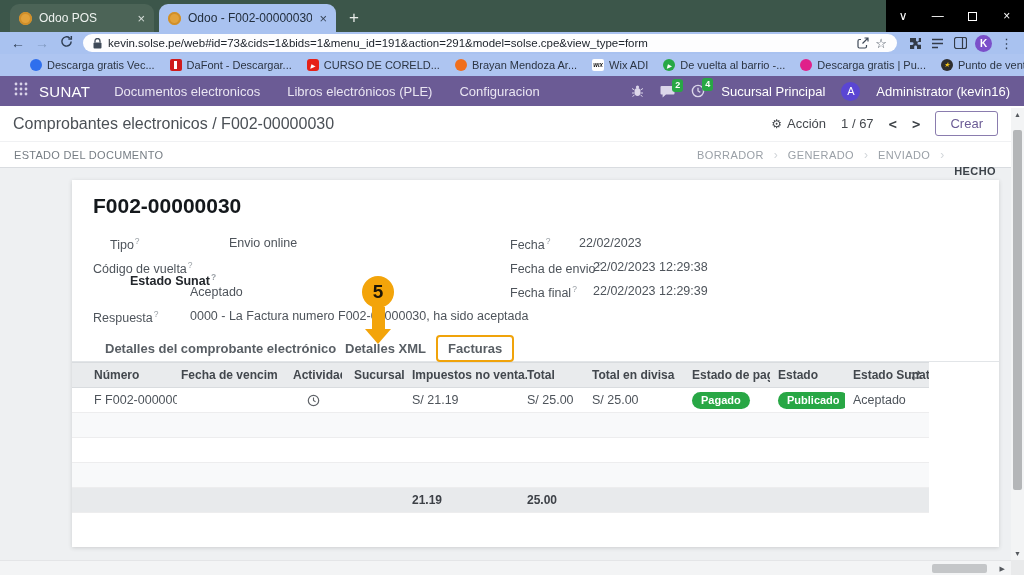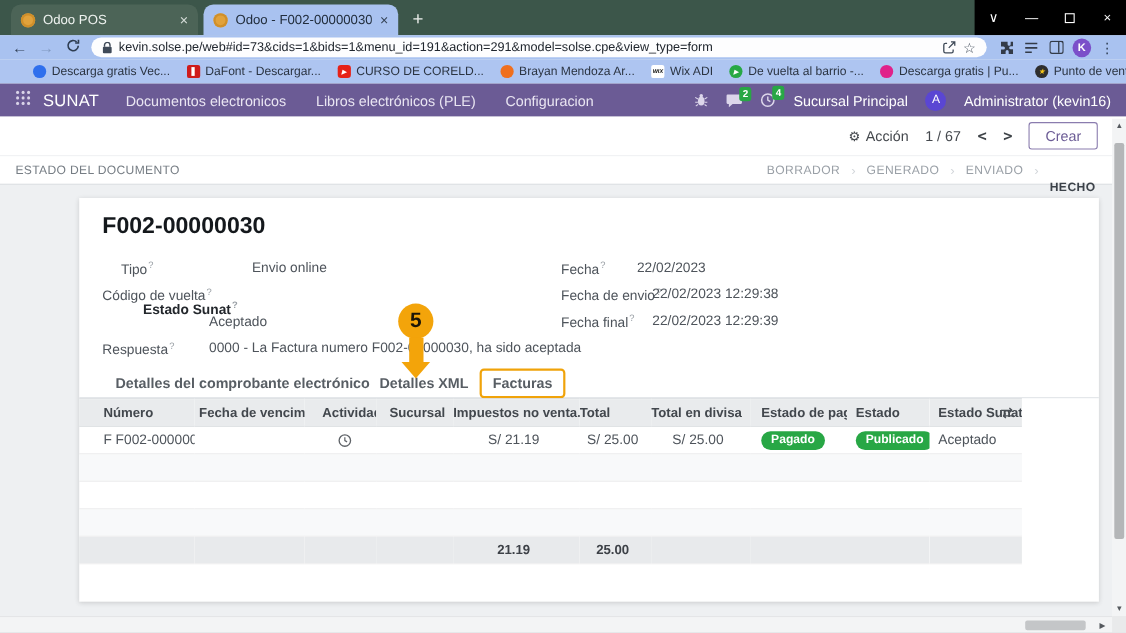--- a/index.html
+++ b/index.html
@@ -5,21 +5,21 @@
   * { margin:0; padding:0; box-sizing:border-box; }
   html,body { background:#d8dadc; }
   .screen { position:relative; width:1024px; height:575px; overflow:hidden;
             background:#eef0f2; font-family:"Liberation Sans", sans-serif; }
 
   
   .tabstrip { position:absolute; top:0; left:0; right:0; height:32px; background:#3c564a;
               display:flex; align-items:flex-end; }
   .tab { height:28px; border-radius:9px 9px 0 0; display:flex; align-items:center;
          gap:7px; padding:0 9px; font-size:12px; }
-  .tab.t1 { margin-left:10px; width:170px; background:#4c6457; color:#eef2ef; }
+  .tab.t1 { margin-left:10px; width:144px; background:#4c6457; color:#eef2ef; }
   .tab.t2 { margin-left:5px; width:177px; background:#a9c2f0; color:#222e3d; }
   .favicon-odoo { width:13px; height:13px; border-radius:50%; background:#e2a23b;
                   box-shadow:inset 0 0 0 2px #d08f2a; flex:none; }
   .tab-title { flex:1; overflow:hidden; white-space:nowrap; }
   .tab-x { font-size:13px; opacity:.85; }
   .newtab { color:#e9ece9; font-size:17px; margin:0 0 6px 13px; line-height:1; }
   .wincontrols { position:absolute; top:0; right:0; width:138px; height:32px; background:#000;
                  display:flex; color:#fff; }
   .wc { flex:1; display:flex; align-items:center; justify-content:center; font-size:12px; }
   .wc-box { width:9px; height:9px; border:1px solid #fff; display:block; }
@@ -108,21 +108,21 @@
   
   .otable { position:absolute; left:0; top:182px; width:857px; border-collapse:collapse;
             table-layout:fixed; font-size:12.5px; color:#4e545b; }
   .otable th { background:#e9ebed; border-top:1px solid #d9dcdf; border-bottom:1px solid #d9dcdf;
                font-size:12px; font-weight:700; color:#42474d; height:25px; text-align:left;
                white-space:nowrap; overflow:hidden; position:relative; }
   .otable td { height:25px; border-bottom:1px solid #ededee; white-space:nowrap; overflow:hidden; }
   .c1 { padding-left:22px; } .c2 { padding-left:4px; } .c3 { padding-left:16px; }
   .c4 { padding-left:12px; } .c8 { padding-left:10px; } .c9 { padding-left:8px; }
   .c10 { padding-left:8px; }
-  .num { text-align:center; padding-right:5px; }
+  .num { text-align:left; padding-right:5px; }
   tr.stripe td { background:#f8f9fa; }
   tr.total td { background:#e8eaec; border-top:1px solid #d9dcdf; font-weight:700;
                 color:#3d4147; font-size:12px; }
   .pill { display:inline-block; background:#28a745; color:#fff; font-size:11px; font-weight:700;
           padding:2.5px 9px; border-radius:11px; }
   .colset { position:absolute; right:6px; top:7px; }
 
   
   .ann-circle { position:absolute; left:362px; top:276px; width:32px; height:32px; border-radius:50%;
                 background:#f3a40a; color:#1b1508; font-size:19px; font-weight:700;
@@ -298,20 +298,21 @@
           </svg>
         <span class="badge">4</span>
       </span>
       <span class="company">Sucursal Principal</span>
       <span class="avatar-a">A</span>
       <span class="user">Administrator (kevin16)</span>
     </span>
   </div>
 
   <div class="crumb-row">
+    <span class="crumb">Comprobantes electronicos / F002-00000030</span>
     <span class="cp-right">
       <span class="action">
         <span class="gear">⚙</span>
         <span>Acción</span>
       </span>
       <span class="pager">1 / 67</span>
       <span class="pg-arrow">&lt;</span>
       <span class="pg-arrow">&gt;</span>
       <button class="btn-create">Crear</button>
     </span>

